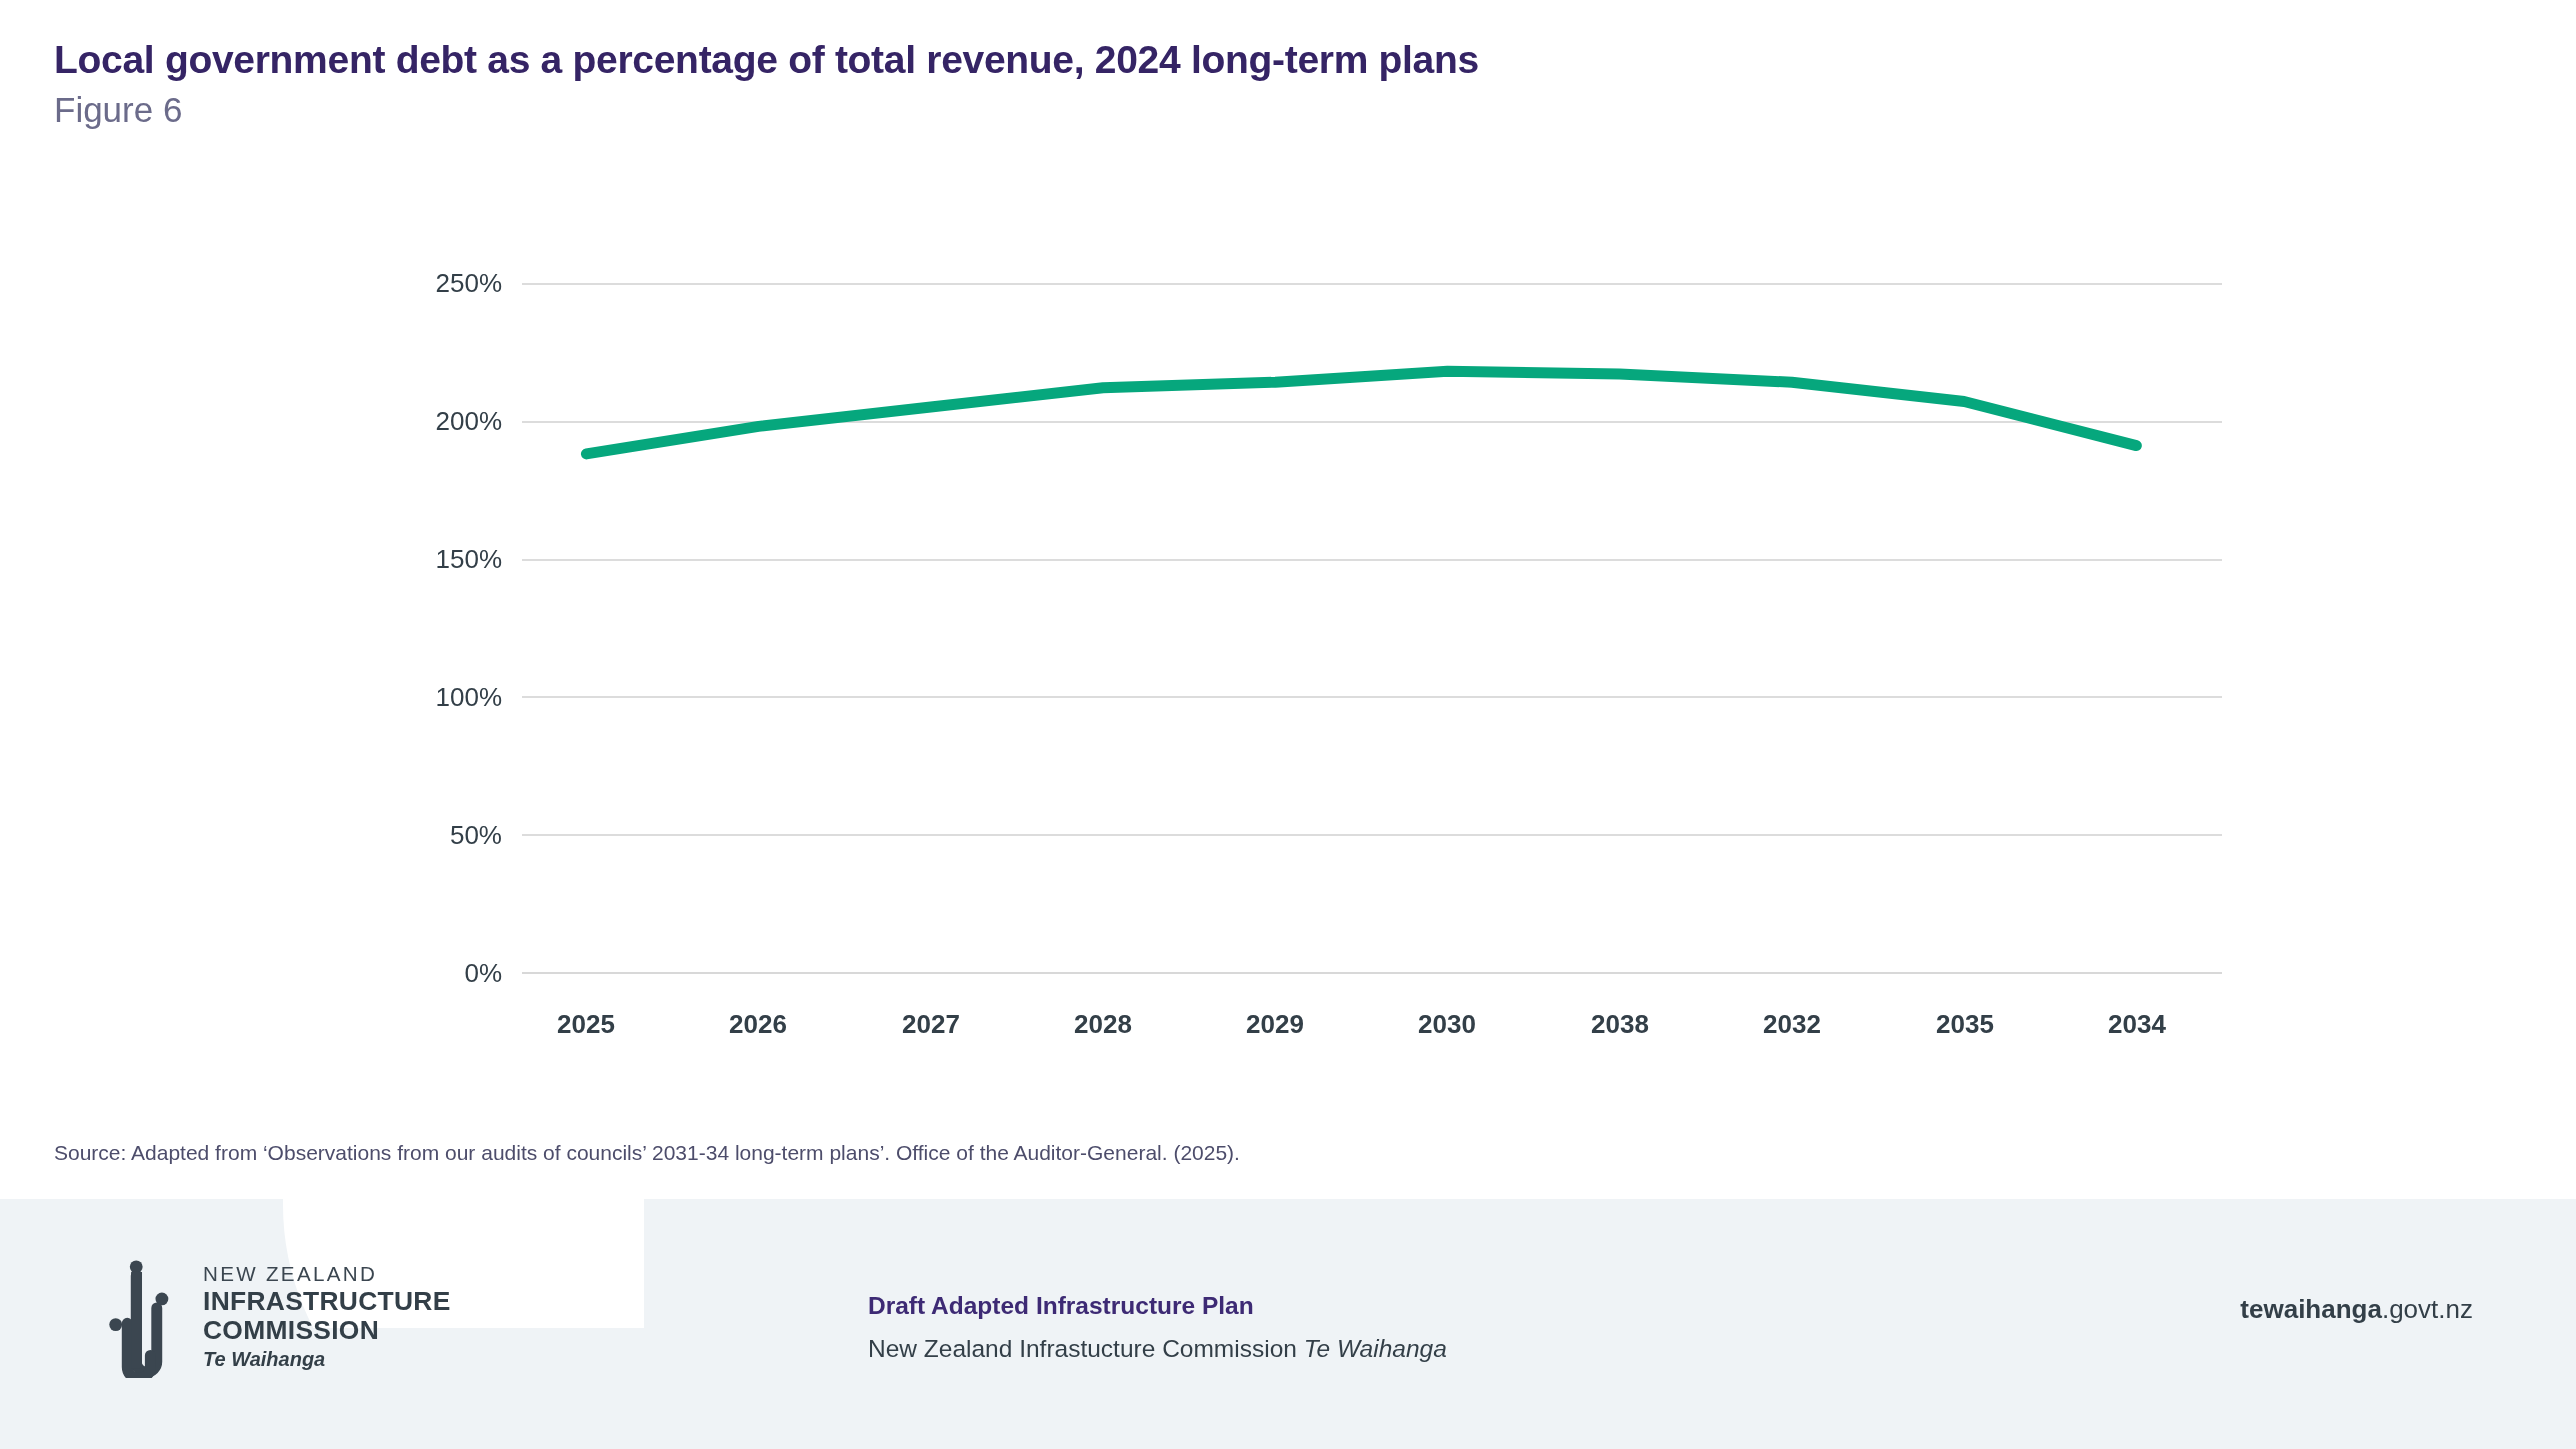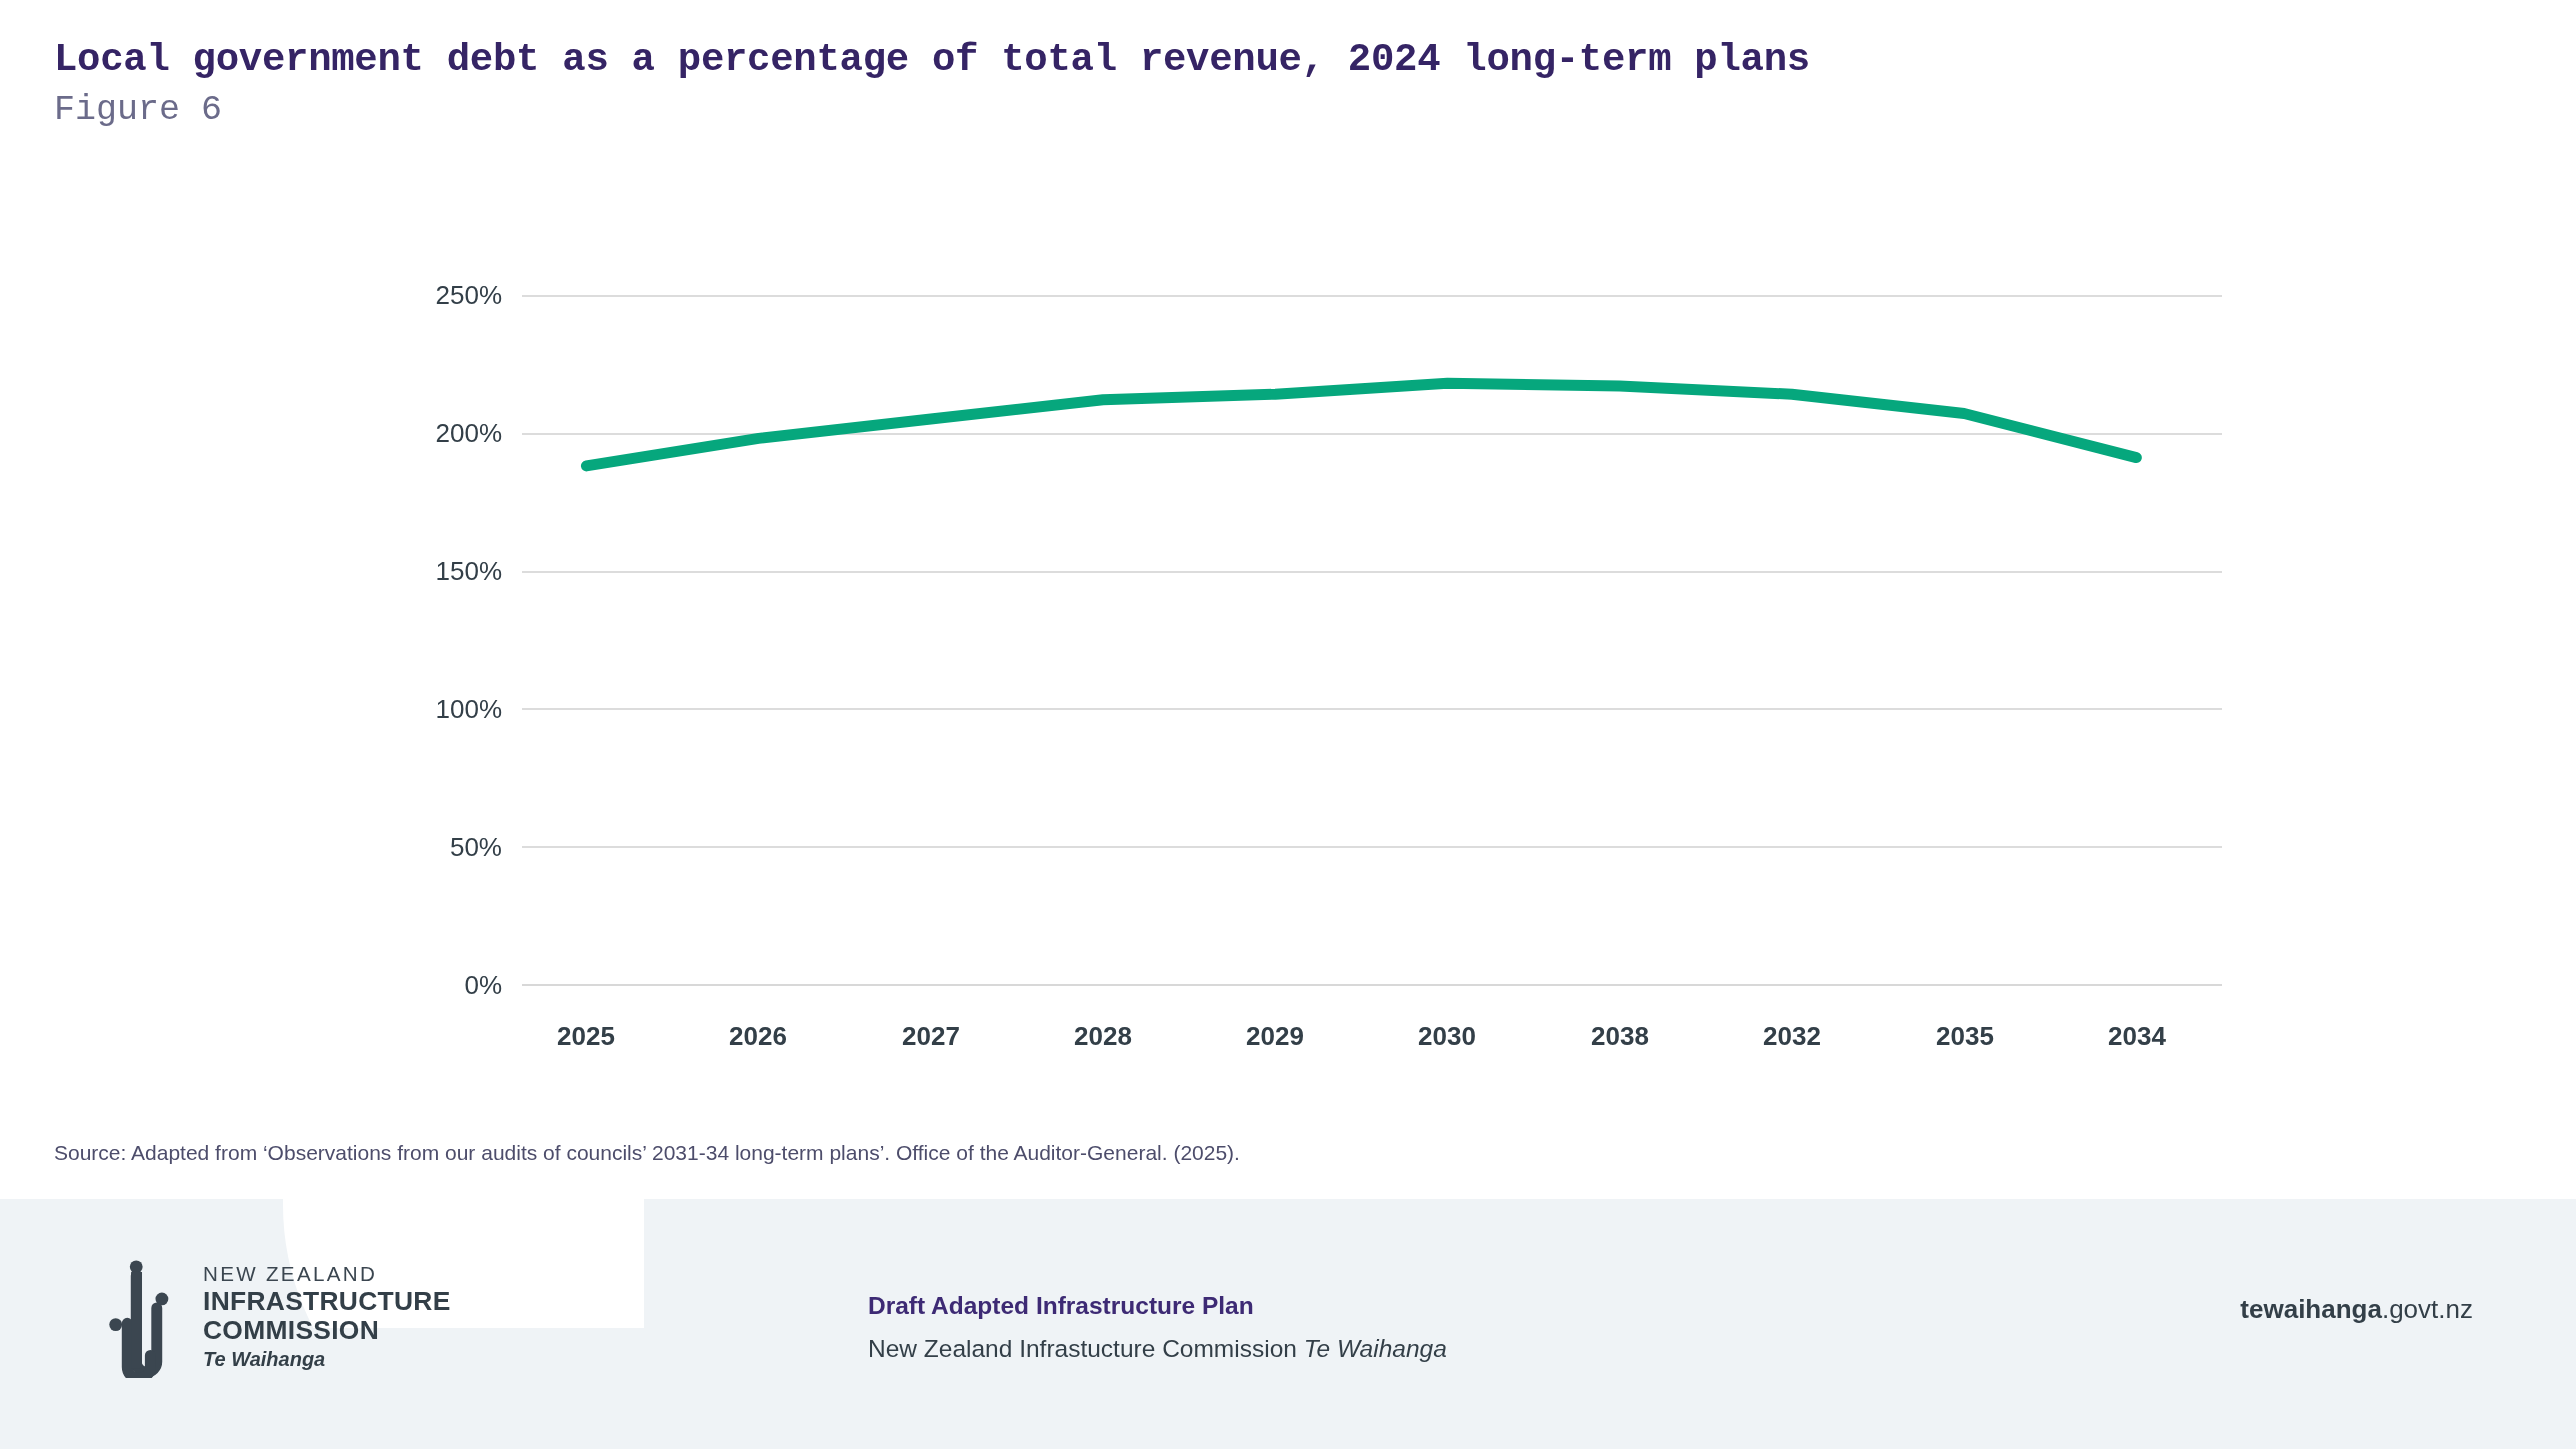--- a/index.html
+++ b/index.html
@@ -7,34 +7,34 @@
   html, body { margin:0; padding:0; }
   body {
     width:2576px; height:1449px;
     background:#ffffff;
     font-family:"Liberation Sans", sans-serif;
     overflow:hidden;
     position:relative;
   }
 
   
-  .header { position:absolute; left:54px; top:39px; width:2318px;font-family:Liberation Mono, monospace; }
+  .header { position:absolute; left:54px; top:39px; width:2318px; }
   .chart-title {
     font-size:39px; font-weight:bold; color:#352465;
     letter-spacing:-0.3px; line-height:1.1; margin:0;
     white-space:nowrap;
   }
   .chart-subtitle {
     font-size:35px; font-weight:400; color:#6b6b8a;
     margin:9px 0 0 0; line-height:1.1;
   }
 
   
   .chart-wrap {
-    position:absolute; left:0; top:16px; width:2332px; height:1095px;
+    position:absolute; left:0; top:4px; width:2332px; height:1095px;
   }
   .plot {
     position:absolute;
     left:522px; top:279px;
     width:1700px; height:689px;
   }
   .gridline {
     position:absolute; left:0; width:100%; height:1.9px;
     background:#dcdcdc;
   }

